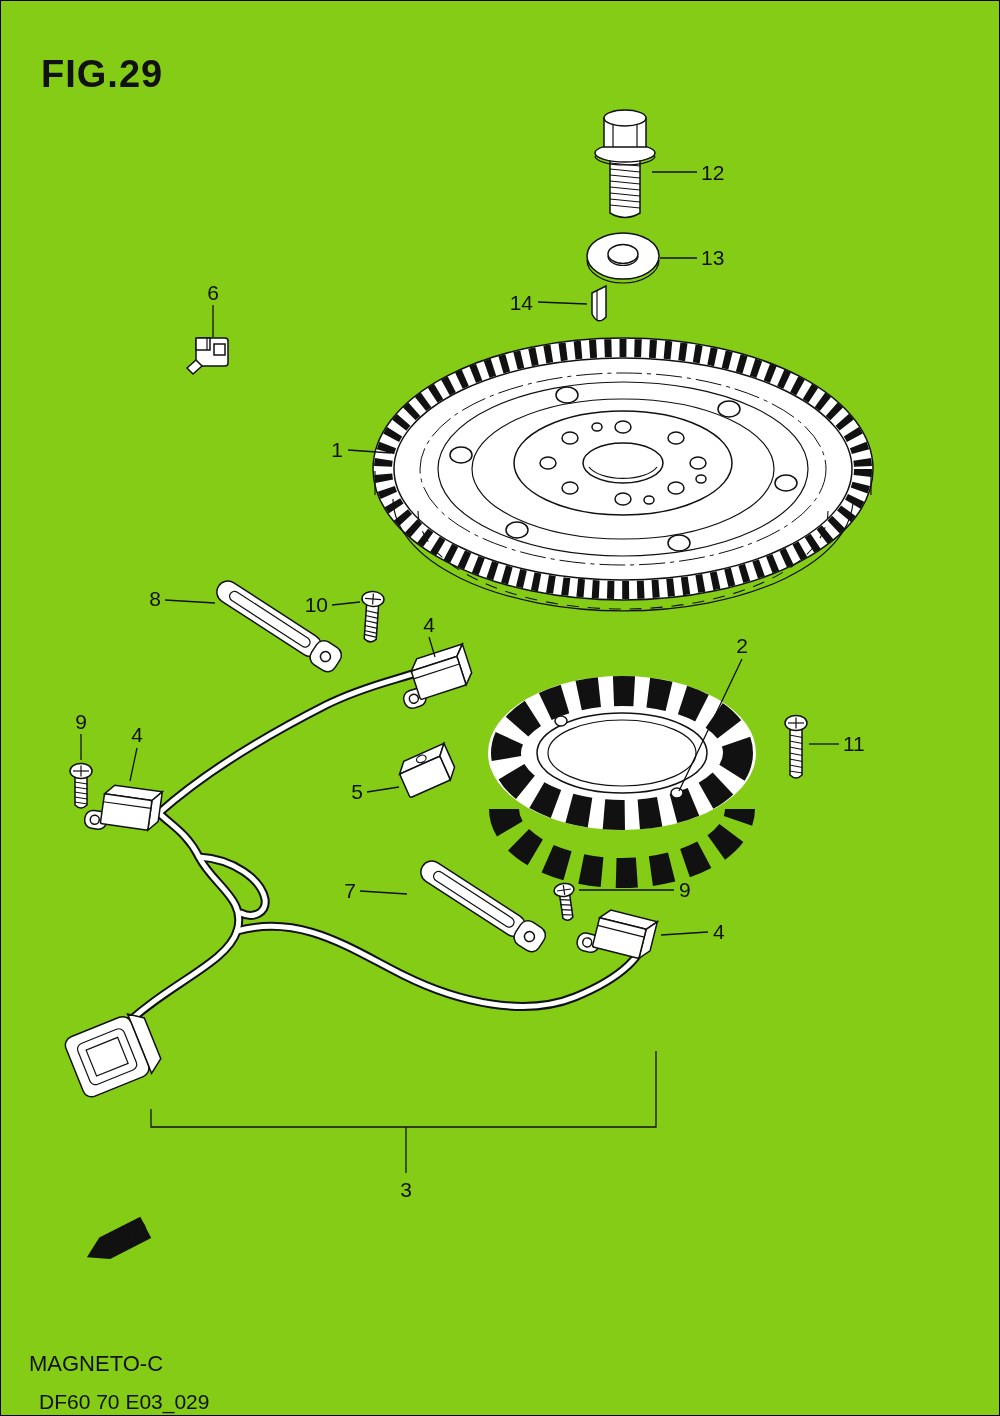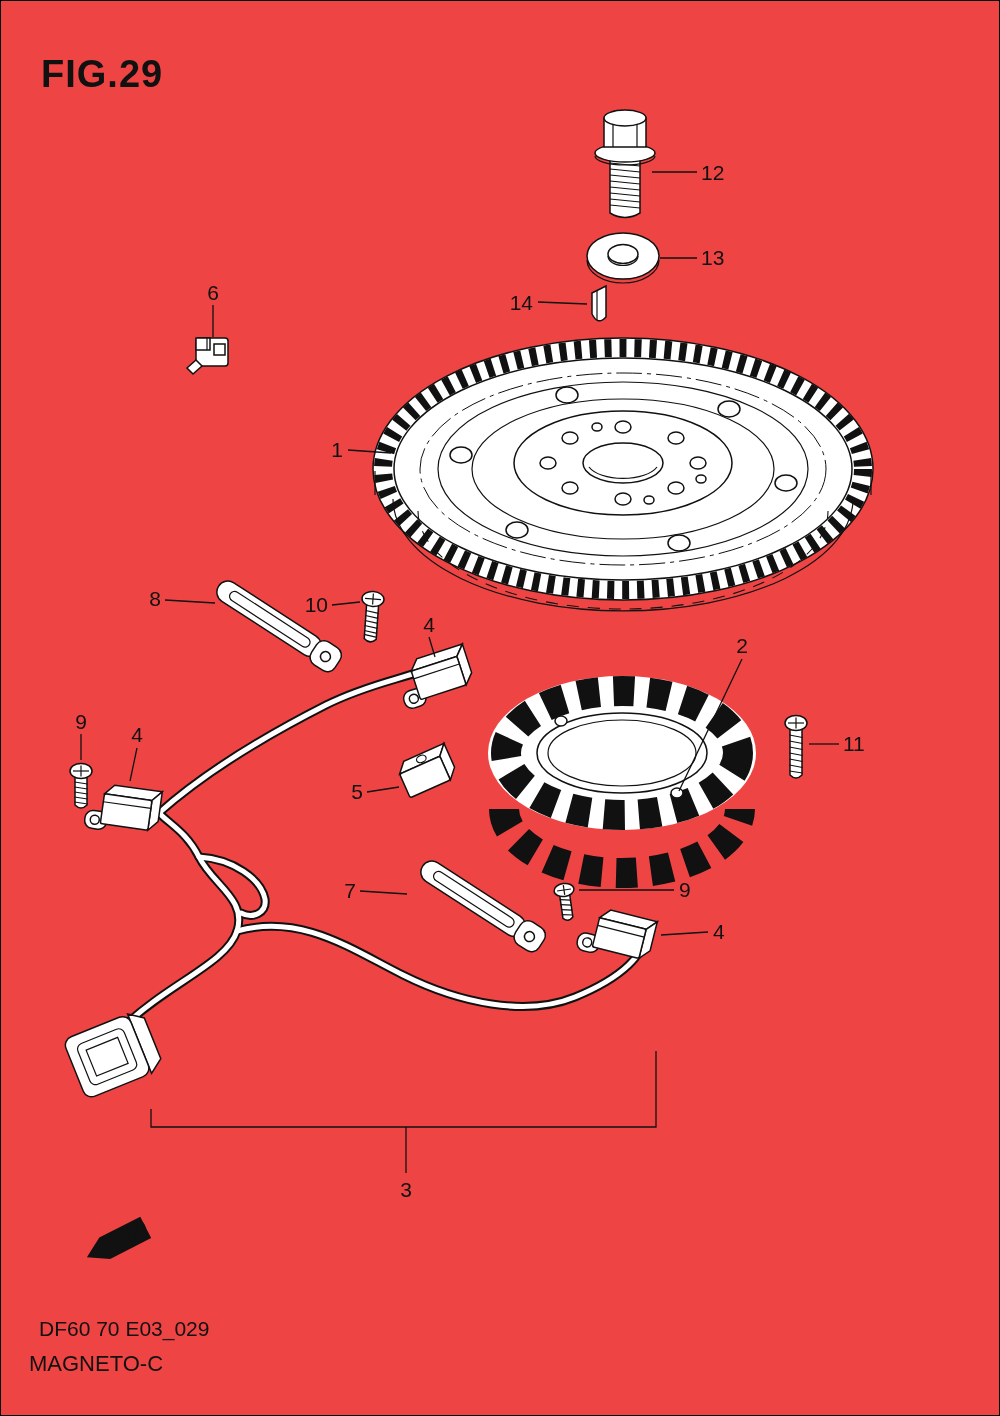--- a/index.html
+++ b/index.html
@@ -1,23 +1,23 @@
 <!DOCTYPE html>
 <html><head>
 <meta charset="utf-8">
 <style>
   html,body{margin:0;padding:0;background:#e9e9e9;}
   .page{
-    position:relative;width:1000px;height:1416px;background:#ef4444;
+    position:relative;width:1000px;height:1416px;background:#84cc16;
     border:1px solid #000;box-sizing:border-box;overflow:hidden;
     font-family:"Liberation Sans",sans-serif;color:#111;
   }
   .abs{position:absolute;}
   #fig-title{left:40px;top:52px;font-size:38px;font-weight:700;letter-spacing:1px;}
-  #doc-code{left:38px;top:1316px;font-size:21px;}
+  #doc-code{left:38px;top:1389px;font-size:21px;}
   #part-name{left:28px;top:1350px;font-size:22px;}
   svg{position:absolute;left:0;top:0;}
   svg text{font-family:"Liberation Sans",sans-serif;font-size:21px;fill:#111;}
   .fw{fill:#fff;stroke:#111;stroke-width:1.5;}
   .ln{fill:none;stroke:#111;stroke-width:1.5;}
   .ln2{fill:none;stroke:#111;stroke-width:1.2;}
   .ld{fill:none;stroke:#111;stroke-width:1.3;}
   .tube-o{fill:none;stroke:#111;stroke-width:9;stroke-linecap:round;}
   .tube-i{fill:none;stroke:#fff;stroke-width:5;stroke-linecap:round;}
 </style>

